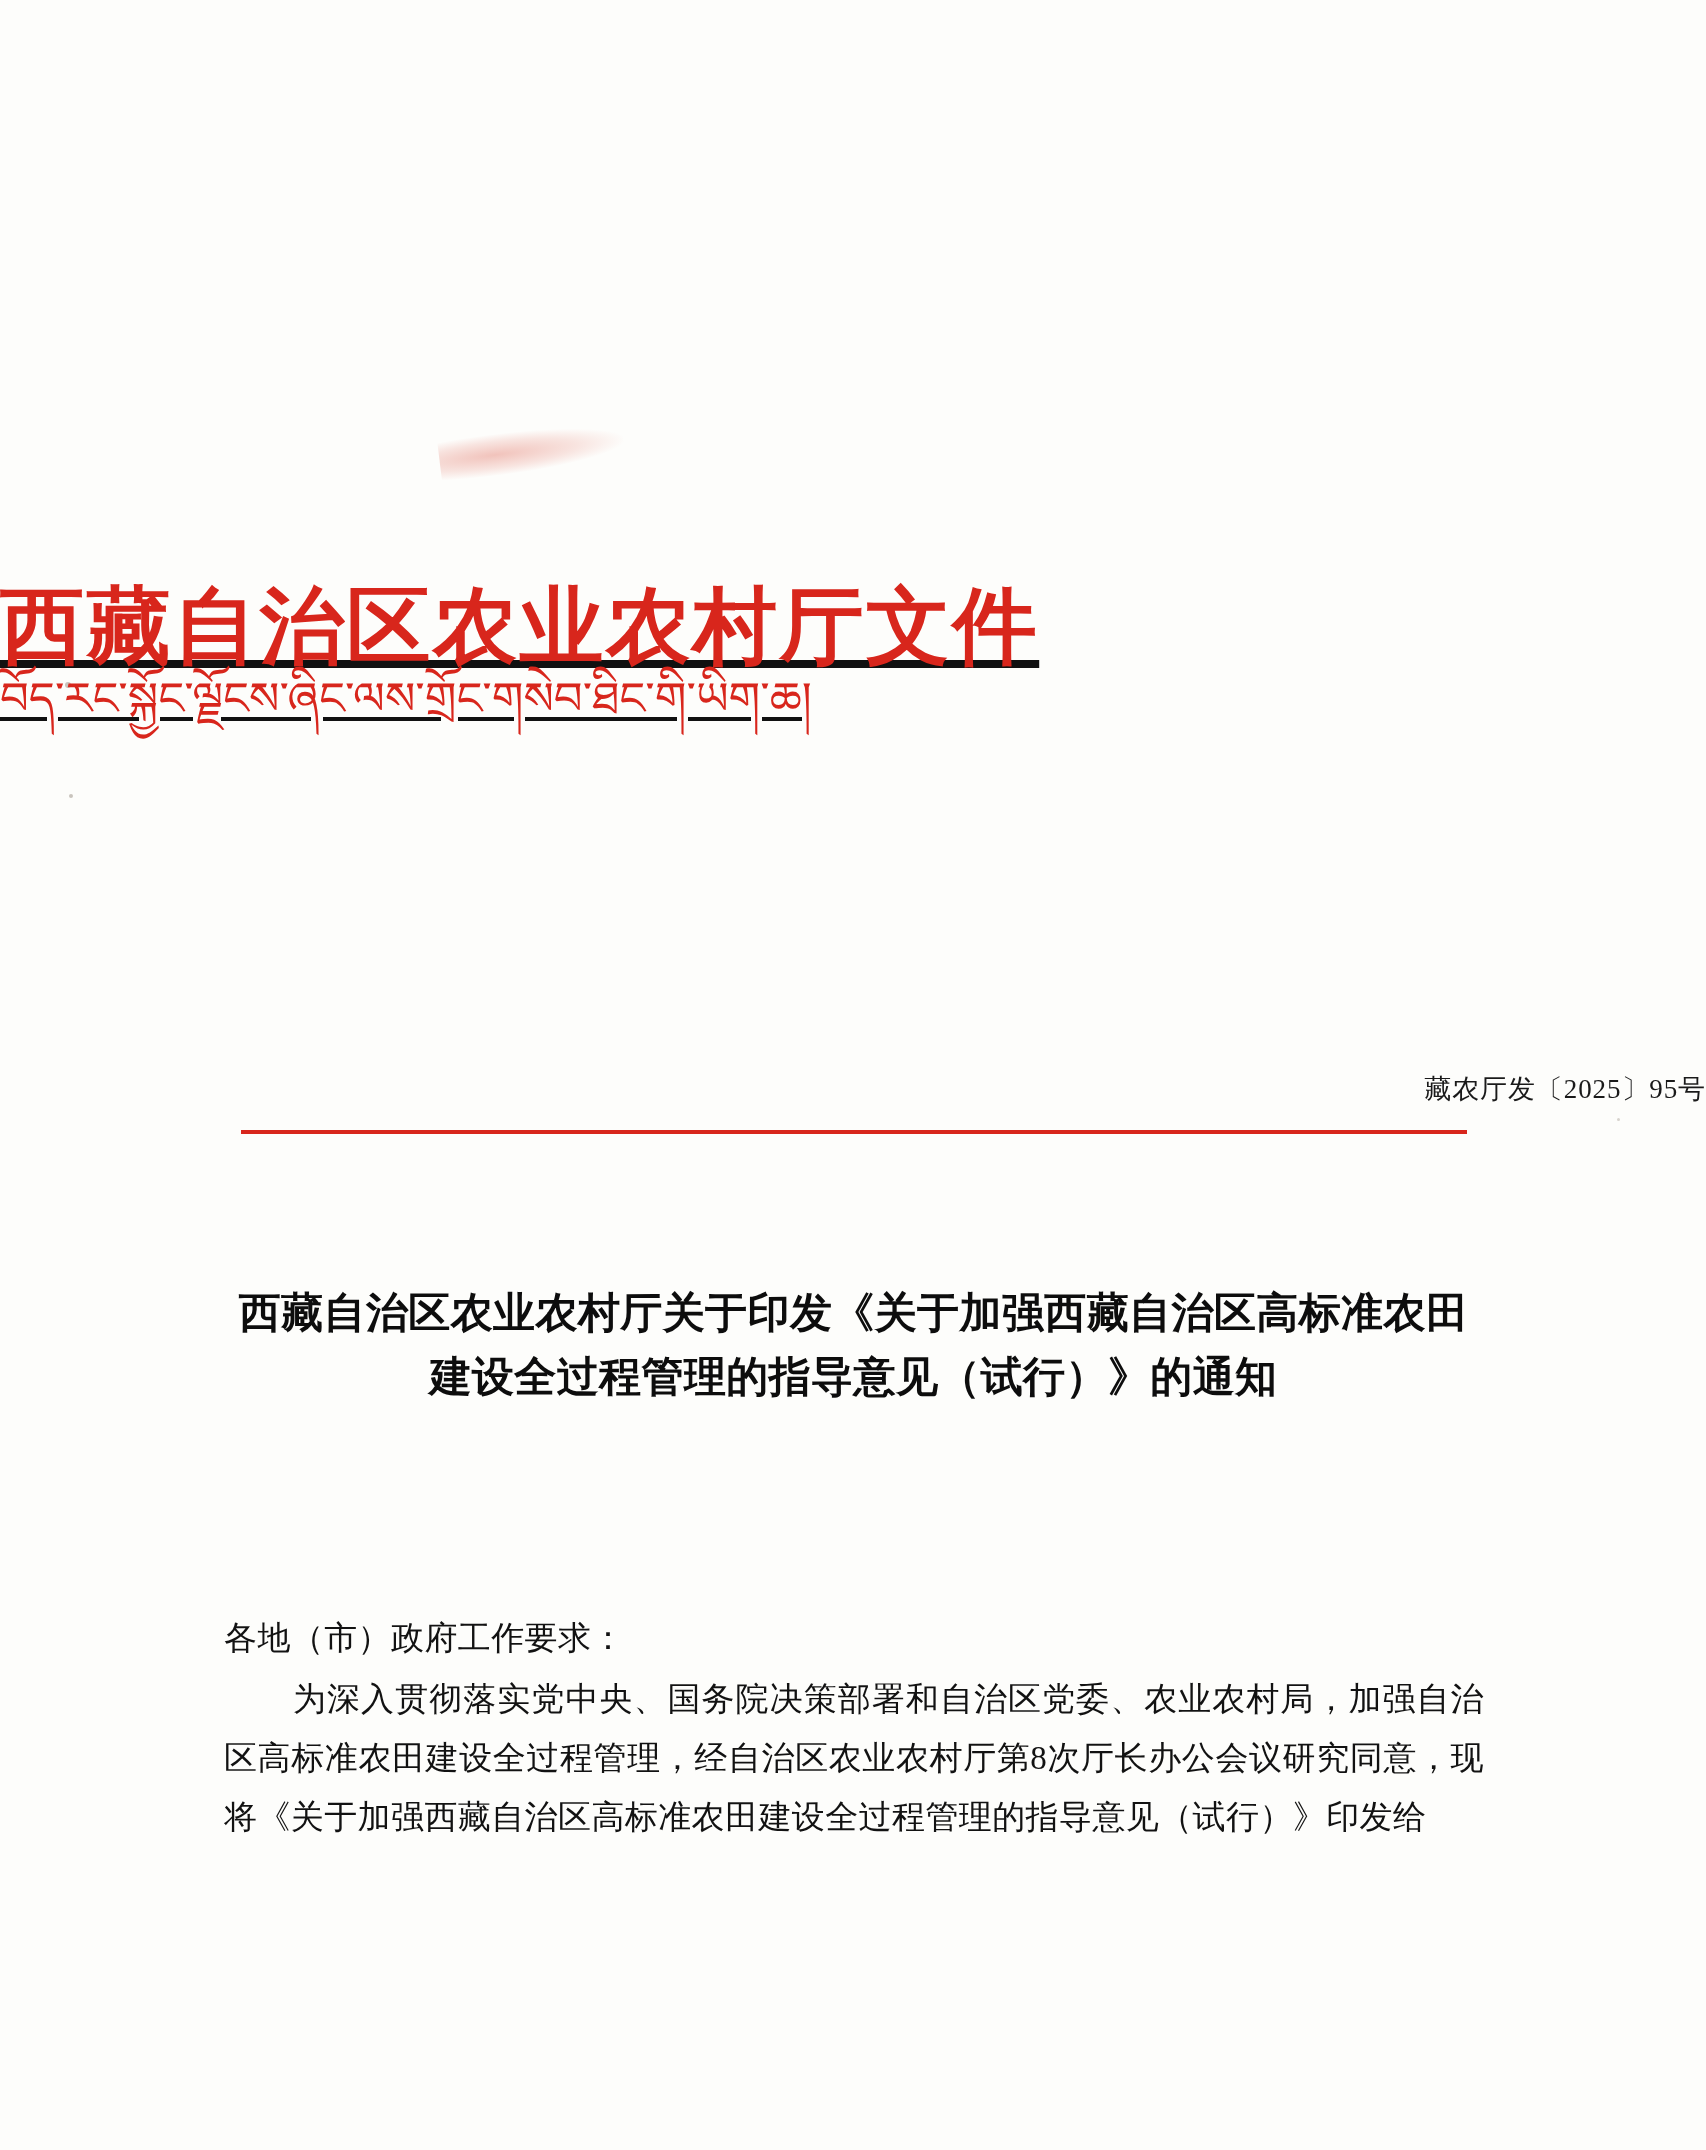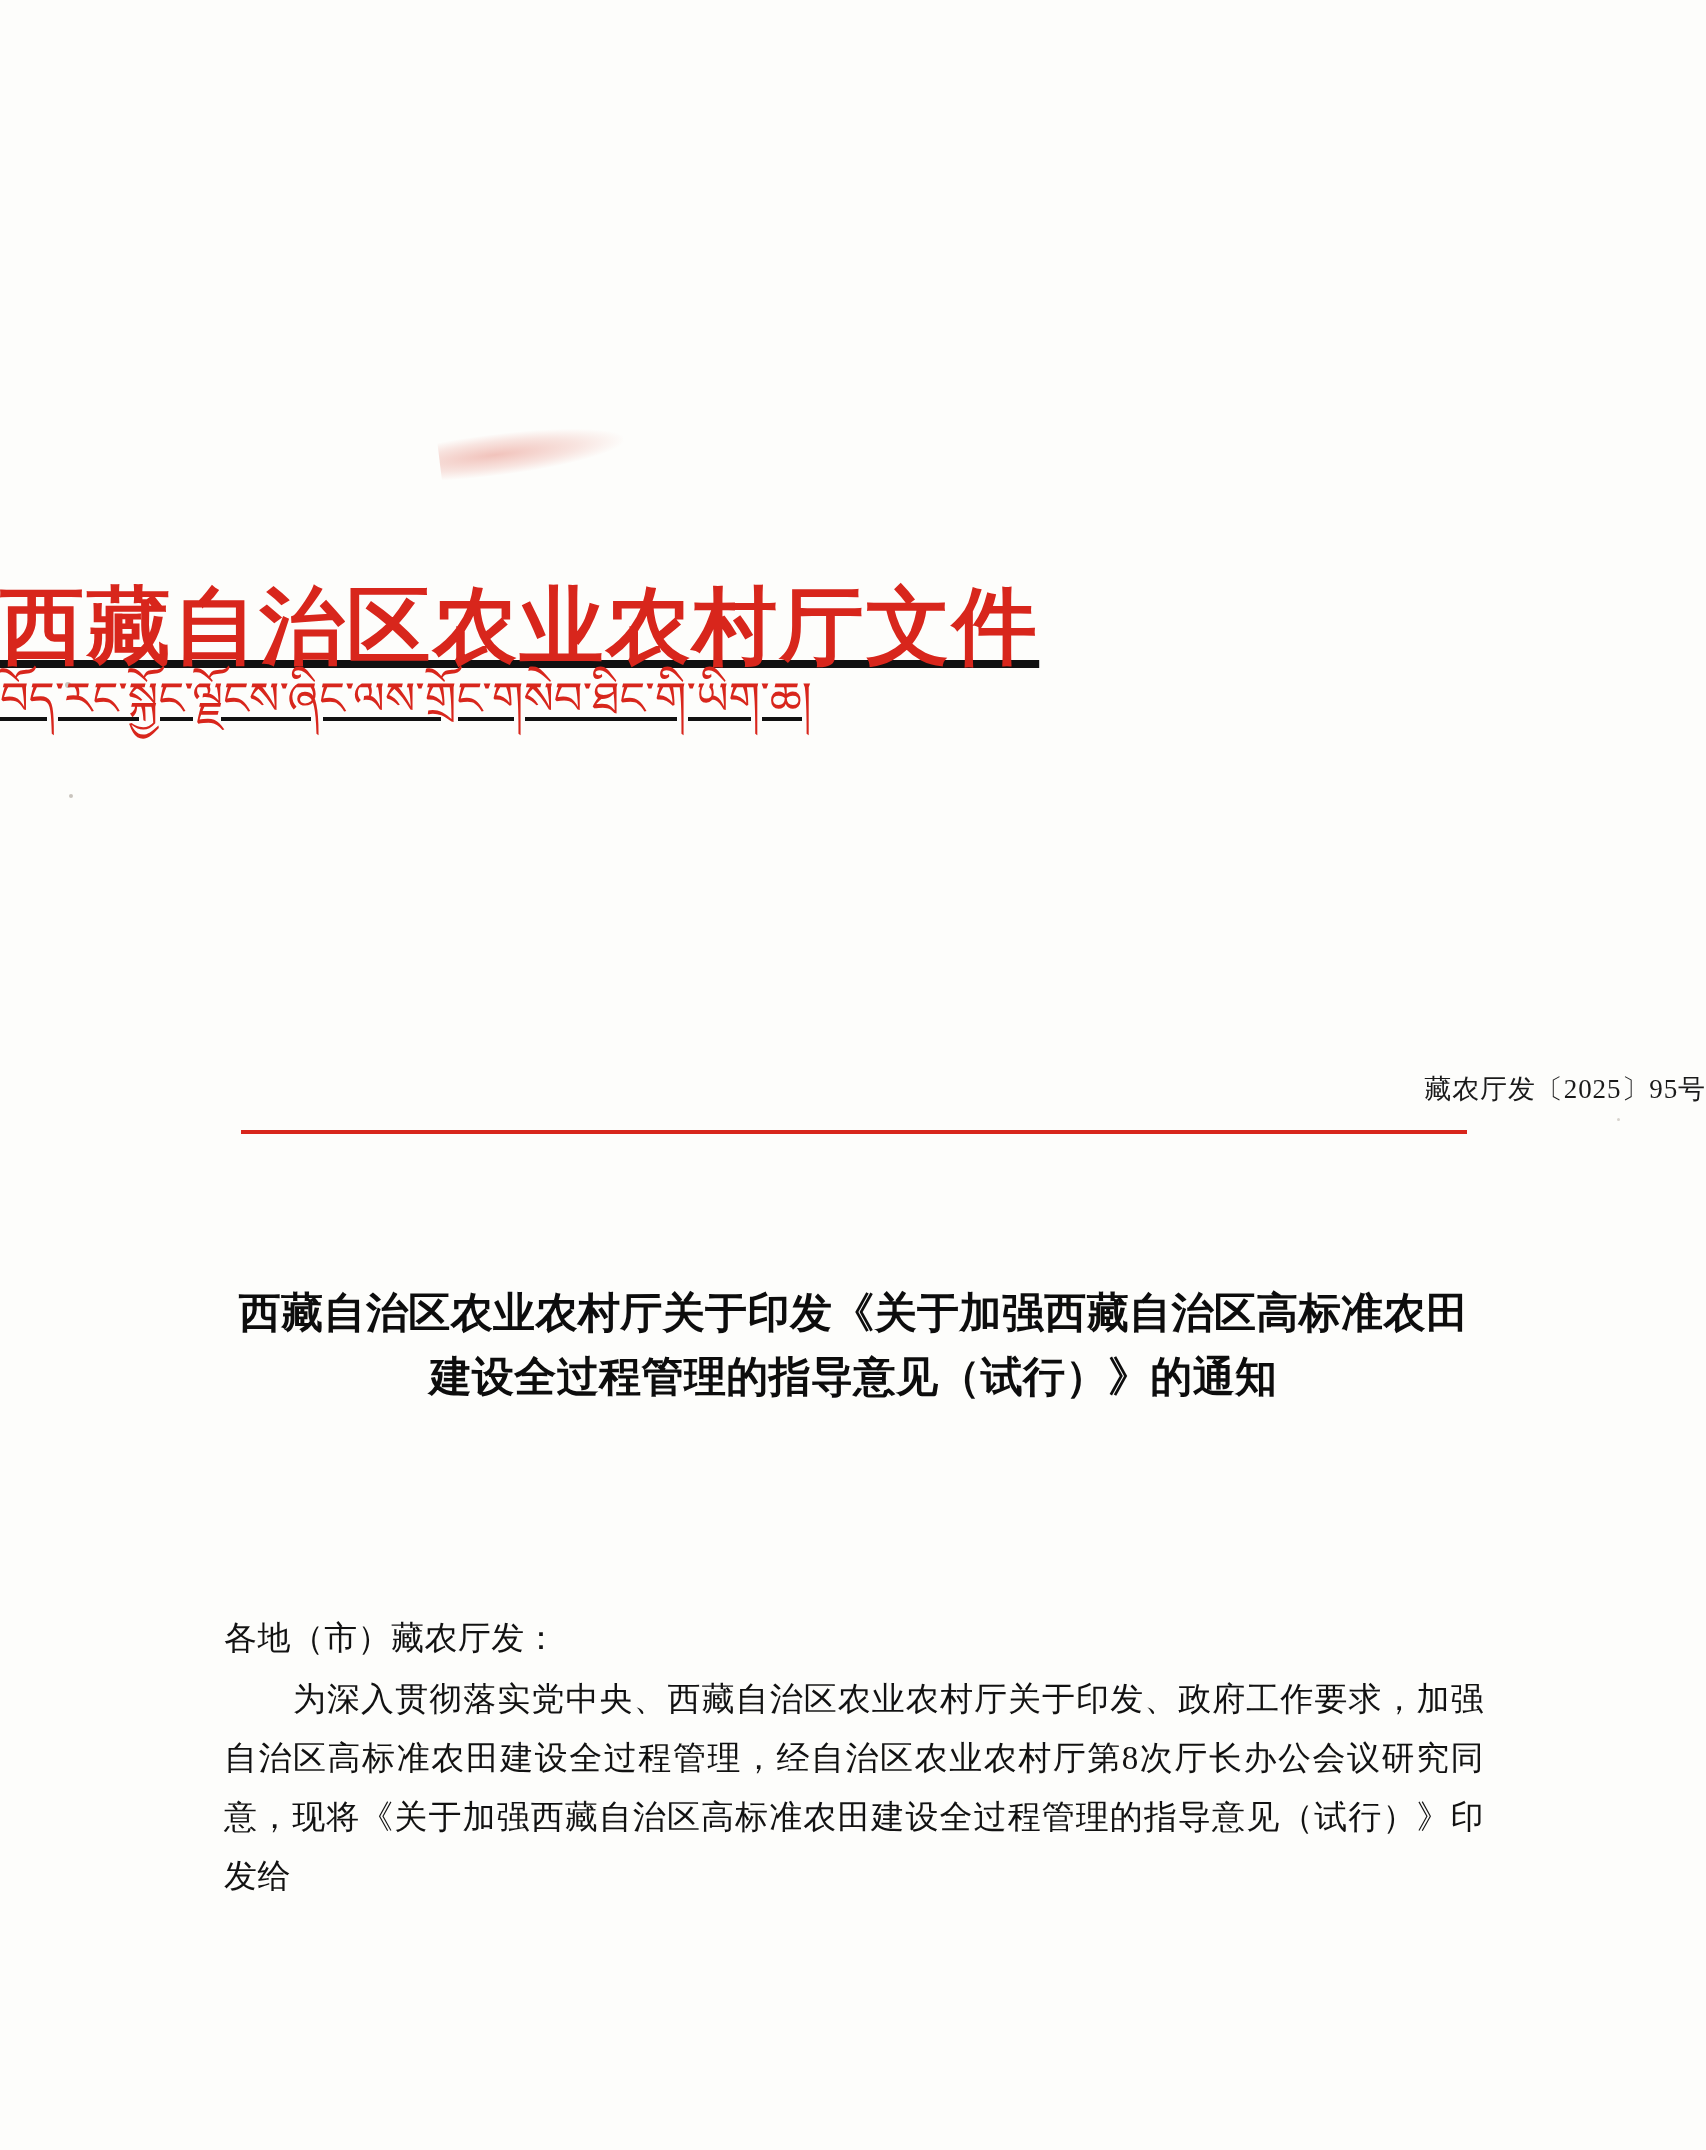--- a/index.html
+++ b/index.html
@@ -131,18 +131,18 @@
     <div class="masthead-tibetan">བོད་རང་སྐྱོང་ལྗོངས་ཞིང་ལས་གྲོང་གསེབ་ཐིང་གི་ཡིག་ཆ།</div>
   </div>
 
   <div class="doc-number">藏农厅发〔2025〕95号</div>
 
   <div class="red-rule"></div>
 
   <div class="doc-title">西藏自治区农业农村厅关于印发《关于加强西藏自治区高标准农田建设全过程管理的指导意见（试行）》的通知</div>
 
   <div class="body-block">
-    <p>各地（市）藏农厅发：</p>
-    <p class="indent-2">为深入贯彻落实党中央、西藏自治区农业农村厅关于印发、政府工作要求，加强自治区高标准农田建设全过程管理，经自治区农业农村厅第8次厅长办公会议研究同意，现将《关于加强西藏自治区高标准农田建设全过程管理的指导意见（试行）》印发给</p>
+    <p>各地（市）政府工作要求：</p>
+    <p class="indent-2">为深入贯彻落实党中央、国务院决策部署和自治区党委、农业农村局，加强自治区高标准农田建设全过程管理，经自治区农业农村厅第8次厅长办公会议研究同意，现将《关于加强西藏自治区高标准农田建设全过程管理的指导意见（试行）》印发给</p>
   </div>
 
 </div>
 
 
 </body></html>

